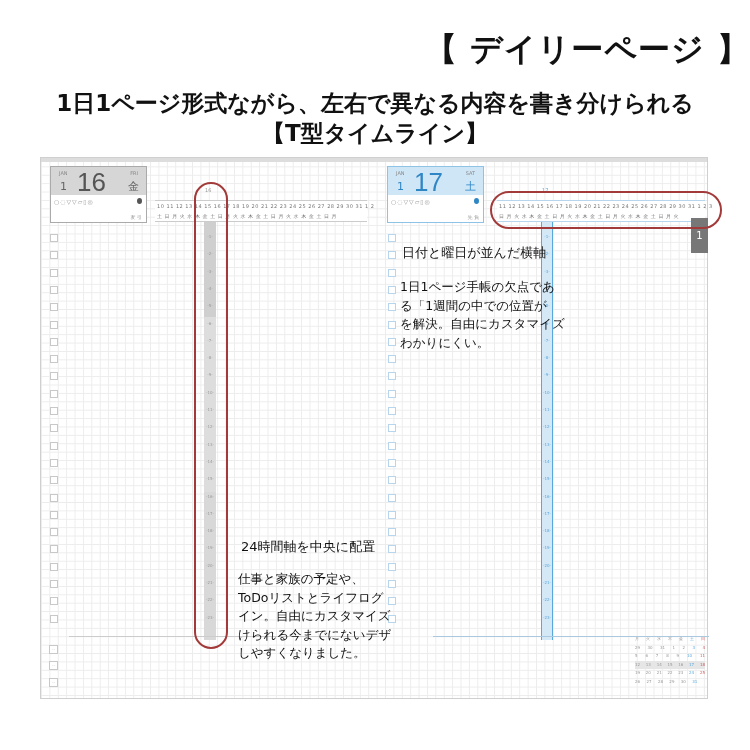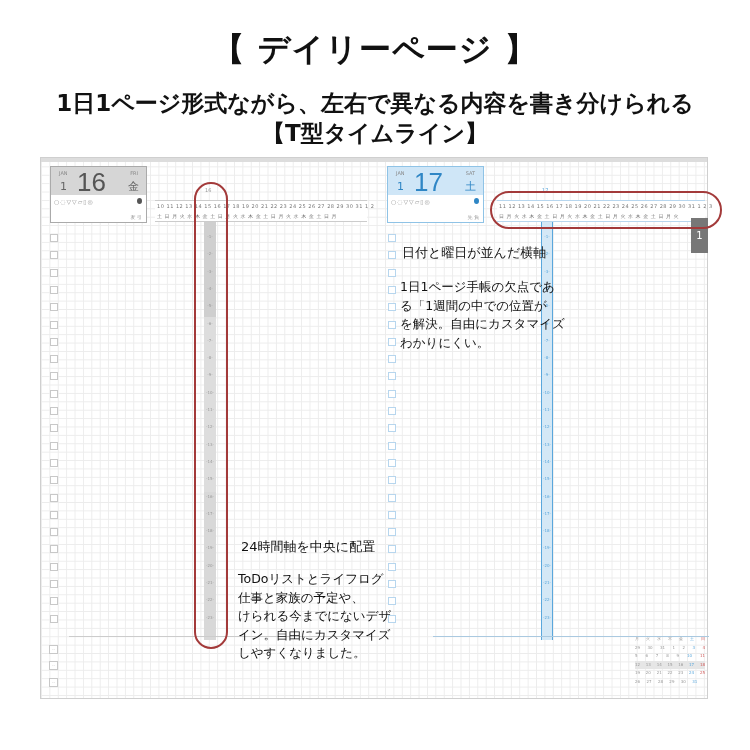--- a/index.html
+++ b/index.html
@@ -1,21 +1,21 @@
 <!DOCTYPE html>
 <html><head>
 <meta charset="utf-8">
 <style>
   * { box-sizing: border-box; margin: 0; padding: 0; }
   body {
     width: 750px; height: 750px; background: #ffffff; position: relative; overflow: hidden;
     font-family: "DejaVu Sans", sans-serif; color: #111;
   }
   .title {
-    position: absolute; top: 28px; left: 0; width: 750px; text-align: center;
+    position: absolute; top: 28px; left: 0; width: 750px; text-align: right;
     font-size: 32px; font-weight: bold; letter-spacing: 1px;
   }
   .subtitle {
     position: absolute; top: 88px; left: 0; width: 750px; text-align: center;
     font-size: 23px; font-weight: bold; line-height: 30px;
   }
   .page {
     position: absolute; left: 40px; top: 157px; width: 668px; height: 542px;
     border: 1px solid #cfcfcf;
     background-color: #fff;
@@ -308,18 +308,18 @@
 <div class="annot-head" style="left:402px; top:244px;">日付と曜日が並んだ横軸</div>
 <div class="annot-body" id="annot-h" style="left:400px; top:278px;">
     <div>1日1ページ手帳の欠点であ</div>
     <div>る「1週間の中での位置が</div>
     <div>を解決。自由にカスタマイズ</div>
     <div>わかりにくい。</div>
   </div>
 
 <div class="annot-head" style="left:241px; top:538px;">24時間軸を中央に配置</div>
 <div class="annot-body" id="annot-t" style="left:238px; top:570px;">
+    <div>仕事と家族の予定や、</div>
     <div>ToDoリストとライフログ</div>
-    <div>仕事と家族の予定や、</div>
+    <div>イン。自由にカスタマイズ</div>
     <div>けられる今までにないデザ</div>
-    <div>イン。自由にカスタマイズ</div>
     <div>しやすくなりました。</div>
   </div>
 
 </body></html>

